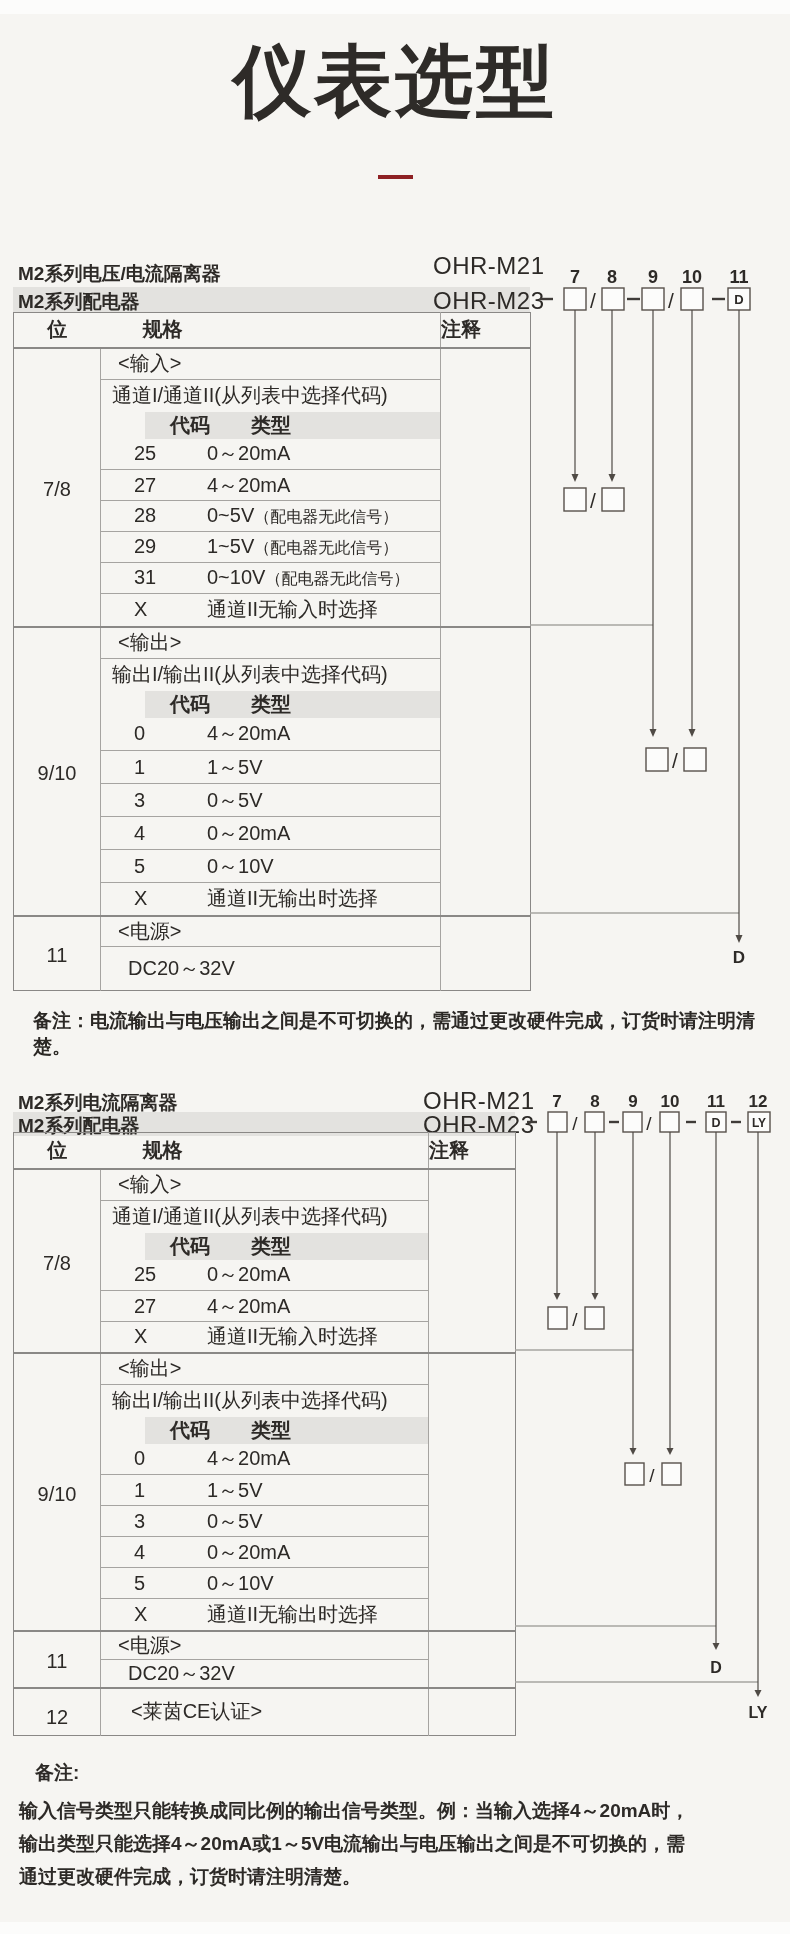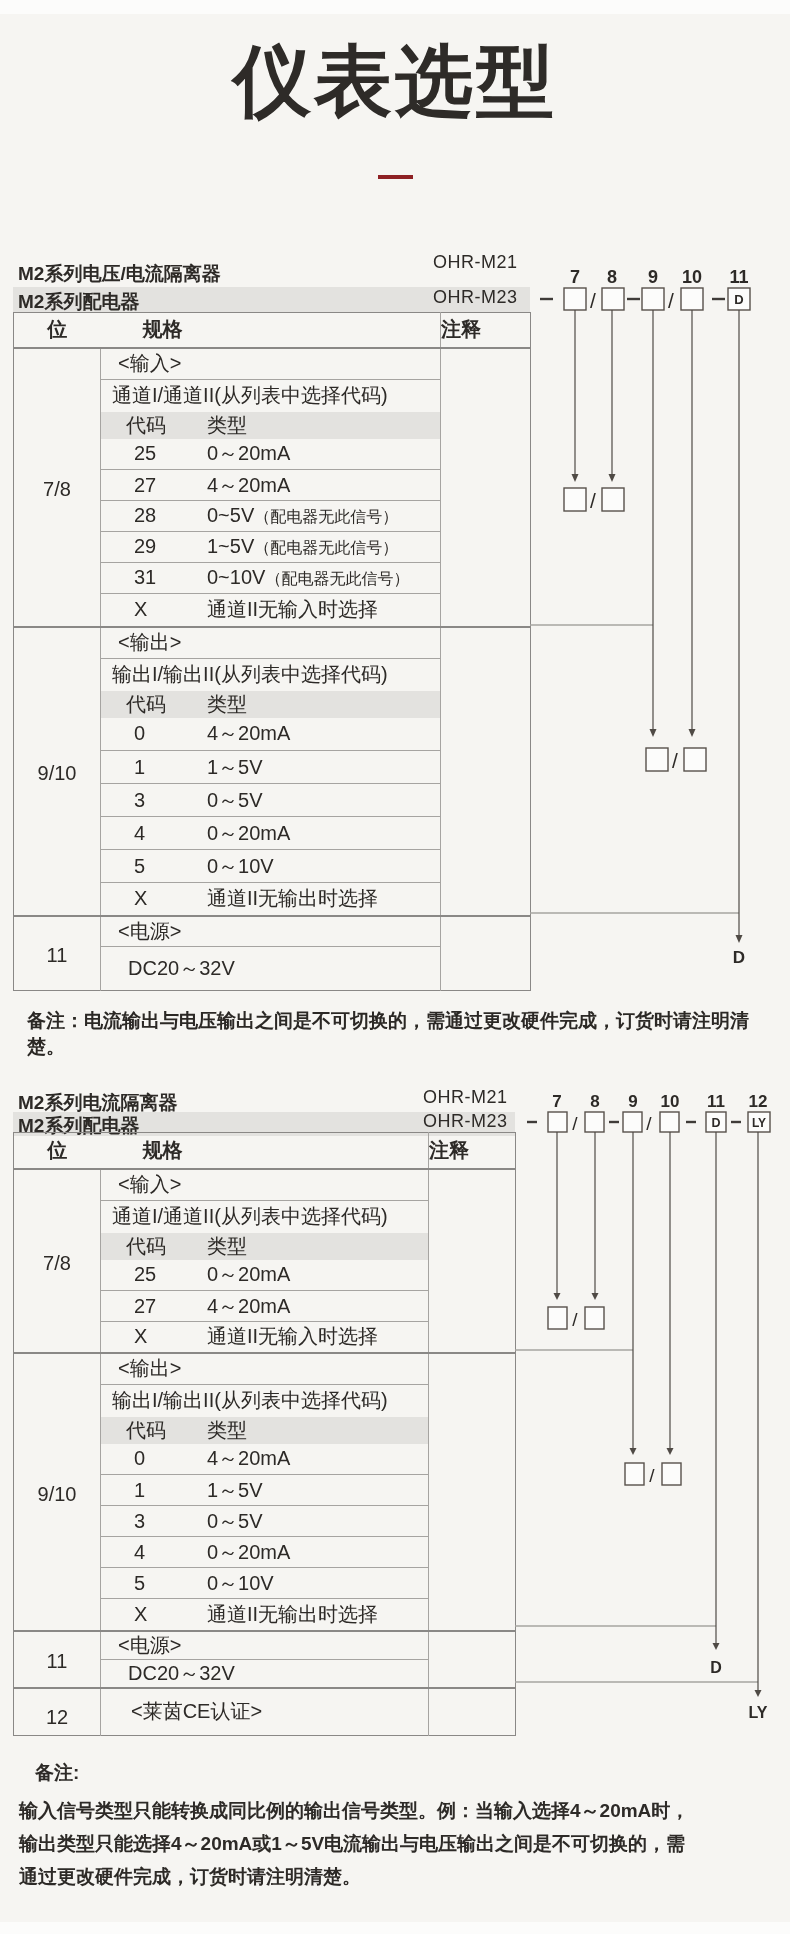--- a/index.html
+++ b/index.html
@@ -18,49 +18,49 @@
   .page{position:relative;width:790px;height:1934px;background:var(--bg);overflow:hidden;margin:0 auto;}
   .band{position:absolute;left:0;width:790px;background:#fcfcfb;}
   .band.top{top:0;height:14px;}
   .band.bottom{top:1922px;height:12px;}
 
   .title{position:absolute;left:0;top:34px;width:790px;text-align:center;
          font-size:78px;line-height:94px;font-weight:900;letter-spacing:3px;color:#2e2b28;}
   .red-dash{position:absolute;left:378px;top:175px;width:35px;height:4px;background:var(--red);}
 
   .series{position:absolute;font-size:19px;font-weight:700;color:var(--ink);white-space:nowrap;}
-  .model{position:absolute;font-size:18px;font-weight:500;letter-spacing:0.5px;color:var(--ink);white-space:nowrap;}
+  .model{position:absolute;font-size:24px;font-weight:500;letter-spacing:0.5px;color:var(--ink);white-space:nowrap;}
   .graybar{position:absolute;background:var(--bar);}
 
   
   table.spec{position:absolute;border-collapse:collapse;table-layout:fixed;
              background:transparent;border:1.5px solid var(--thick);}
   table.spec td,table.spec th{font-size:20px;font-weight:400;color:var(--ink);
              vertical-align:middle;overflow:hidden;white-space:nowrap;}
   table.spec th{font-weight:700;}
   th.h-pos{text-align:center;}
   th.h-spec{text-align:left;padding-left:42px;}
   th.h-note{text-align:left;border-left:1px solid var(--thin);}
   tr.hdr th{border-bottom:2px solid var(--thick);}
   td.pos{text-align:center;vertical-align:top;padding-top:5px;border-right:1px solid var(--thin);}
   td.note{border-left:1px solid var(--thin);}
   tr.sec td{border-top:2px solid var(--thick);}
   td.lbl{padding-left:17px;border-bottom:1px solid var(--thin);font-weight:600;}
   td.desc{padding-left:11px;margin-top:36px;}
   td.barcell{padding:0;}
-  .codebar{height:100%;background:var(--bar);display:flex;align-items:center;font-weight:400;}
+  .codebar{height:100%;background:var(--bar);display:flex;align-items:center;font-weight:700;margin-left:44px;}
   .codebar .c{display:inline-block;width:106px;padding-left:25px;}
   td.coderow{padding:0;}
   td.coderow .c{display:inline-block;width:106px;padding-left:33px;}
   td.coderow .small{font-size:16px;}
   td.coderow.cb{border-bottom:1px solid var(--thin);}
   td.power{padding-left:27px;}
   td.cert{padding-left:30px;font-weight:600;}
 
-  .note1{position:absolute;left:27px;top:1008px;width:745px;font-size:19px;font-weight:700;color:#2b2825;}
+  .note1{position:absolute;left:33px;top:1008px;width:745px;font-size:19px;font-weight:700;color:#2b2825;}
   .note2-title{position:absolute;left:19px;top:1760px;font-size:19px;font-weight:700;margin-left:16px;}
   .note2-line{position:absolute;left:19px;width:760px;font-size:19px;font-weight:700;}
 
   svg.diag{position:absolute;overflow:visible;}
   svg.diag text{fill:var(--ink);font-family:"Liberation Sans","DejaVu Sans",sans-serif;}
   .digit{font-size:18px;font-weight:600;}
   .digit2{font-size:17px;font-weight:600;}
   .slashtxt{font-size:21px;font-weight:400;fill:#3a3633;}
   .boxletter{font-size:13px;font-weight:700;}
   .endletter{font-size:17px;font-weight:600;}

